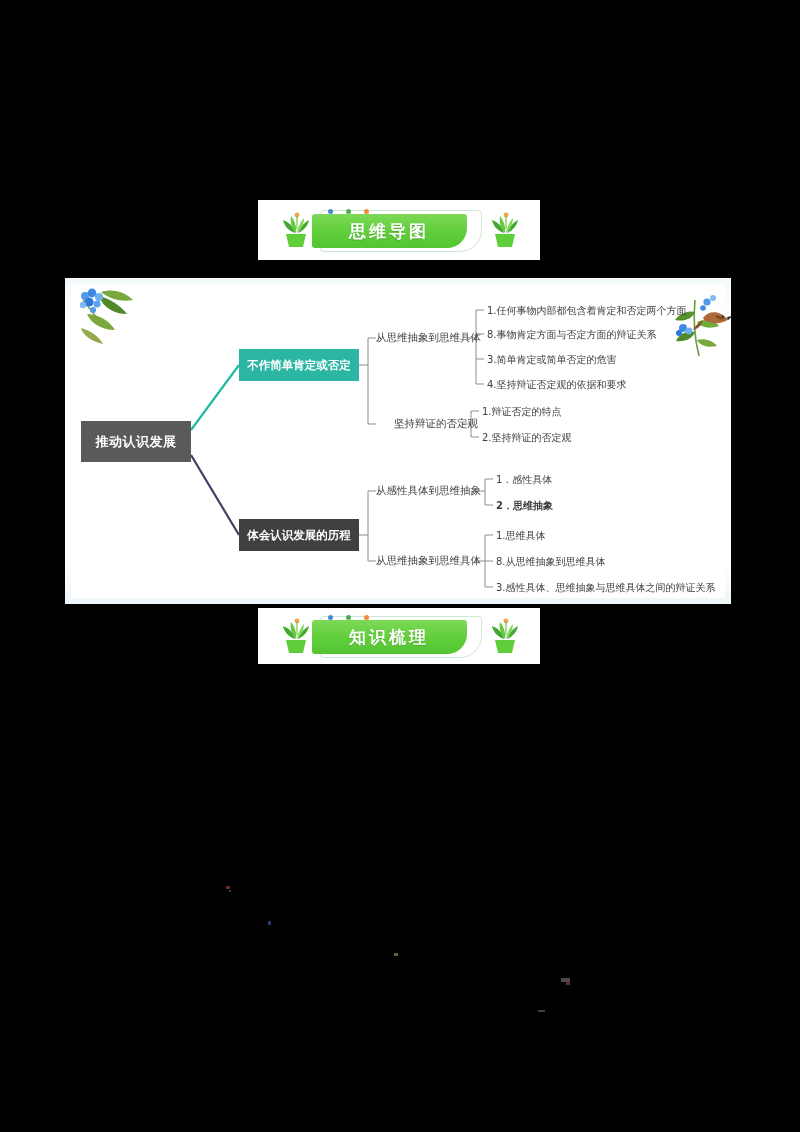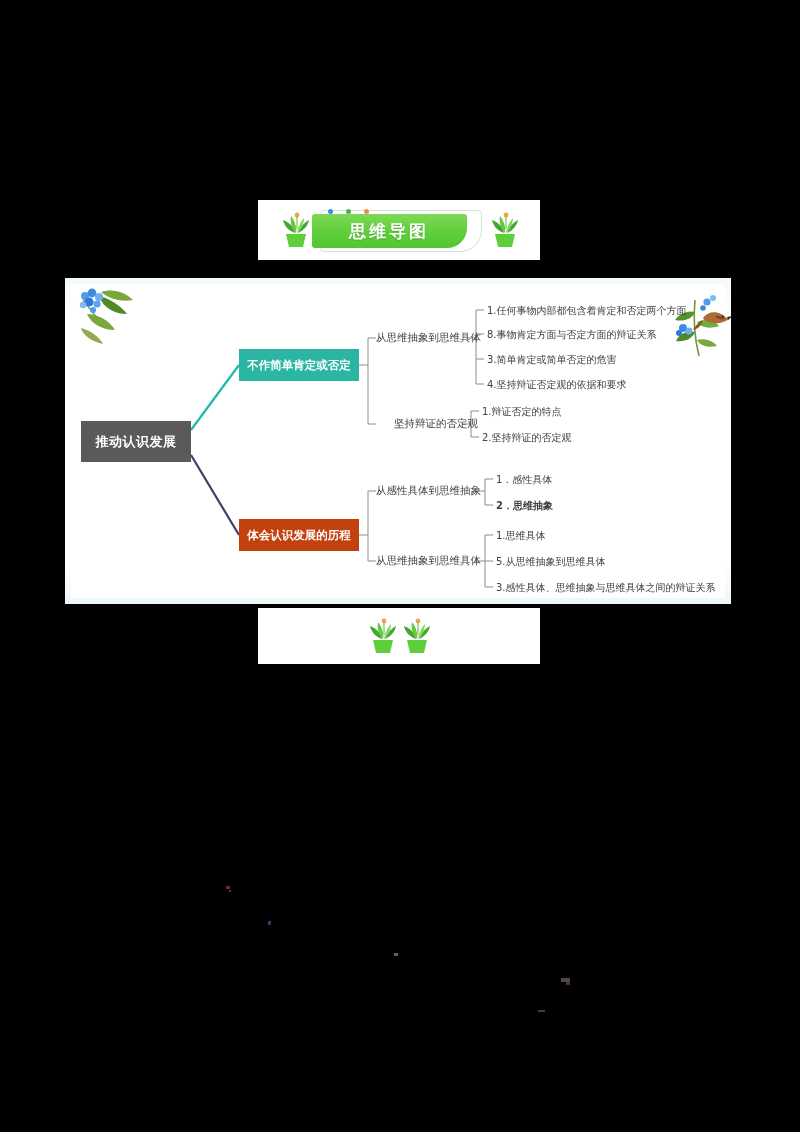--- a/index.html
+++ b/index.html
@@ -41,21 +41,21 @@
   #deco-tr{left:588px;top:2px;width:78px;height:78px;}
 
   
   .node{position:absolute;display:flex;align-items:center;justify-content:center;
         color:#fff;font-weight:bold;white-space:nowrap;
         font-family:"DejaVu Sans","Liberation Sans",sans-serif;}
   #node-root{left:81px;top:421px;width:110px;height:41px;background:#5a5a5a;
              font-size:13px;letter-spacing:.5px;}
   #node-b1{left:239px;top:349px;width:120px;height:32px;background:#2bb6a3;
            font-size:11.5px;}
-  #node-b2{left:239px;top:519px;width:120px;height:32px;background:#c2410c;
+  #node-b2{left:239px;top:519px;width:120px;height:32px;background:#404040;
            font-size:11.5px;}
 
   
   #links{position:absolute;left:0;top:0;width:800px;height:1132px;}
 
   
   .lbl{position:absolute;color:#3e3e3e;white-space:nowrap;
        font-family:"DejaVu Sans","Liberation Sans",sans-serif;}
   .lbl2{font-size:10.5px;}
   .lbl3{font-size:10px;}
@@ -214,38 +214,49 @@
 <div class="lbl lbl3" style="left:487px;top:353px;">3.简单肯定或简单否定的危害</div>
 <div class="lbl lbl3" style="left:487px;top:378px;">4.坚持辩证否定观的依据和要求</div>
 
 <div class="lbl lbl3" style="left:482px;top:405px;">1.辩证否定的特点</div>
 <div class="lbl lbl3" style="left:482px;top:431px;">2.坚持辩证的否定观</div>
 
 <div class="lbl lbl3" style="left:496px;top:473px;">1．感性具体</div>
 <div class="lbl lbl3" style="left:496px;top:499px;font-weight:bold;">2．思维抽象</div>
 
 <div class="lbl lbl3" style="left:496px;top:529px;">1.思维具体</div>
-<div class="lbl lbl3" style="left:496px;top:555px;">5.从思维抽象到思维具体</div>
+<div class="lbl lbl3" style="left:496px;top:555px;">8.从思维抽象到思维具体</div>
 <div class="lbl lbl3" style="left:496px;top:581px;">3.感性具体、思维抽象与思维具体之间的辩证关系</div>
 
 <div class="banner-card" id="banner-bottom">
   <div class="banner-inner">
 
     <div class="plant">
       <svg viewBox="0 0 34 42" width="34" height="42">
         <circle cx="19" cy="6" r="2.4" fill="#f6a04a"></circle>
         <path d="M19 7 L19 20" stroke="#6bbf3f" stroke-width="1.1" fill="none"></path>
         <path d="M17 24 C10 22 6 16 5 11 C11 13 16 18 17 24Z" fill="#43a832"></path>
         <path d="M18 24 C13 19 12 12 13 7 C17 12 19 19 18 24Z" fill="#63c93f"></path>
         <path d="M20 24 C22 18 27 13 31 11 C30 17 25 22 20 24Z" fill="#43a832"></path>
         <path d="M19 24 C20 18 23 12 26 9 C26 15 23 21 19 24Z" fill="#7ed957"></path>
         <path d="M8 25 L28 25 L25 38 L11 38 Z" fill="#5fce3a"></path>
       </svg>
     </div>
 
+    <div class="pill-wrap">
+      <div class="pill-outline"></div>
+      <div class="dots">
+        <i style="background:#3f8ae0"></i>
+        <i style="background:#4caf50"></i>
+        <i style="background:#f08a3c"></i>
+      </div>
+      <div class="pill">
+        <span class="pill-title">知识梳理</span>
+      </div>
+    </div>
 
     <div class="plant">
       <svg viewBox="0 0 34 42" width="34" height="42">
         <circle cx="19" cy="6" r="2.4" fill="#f6a04a"></circle>
         <path d="M19 7 L19 20" stroke="#6bbf3f" stroke-width="1.1" fill="none"></path>
         <path d="M17 24 C10 22 6 16 5 11 C11 13 16 18 17 24Z" fill="#43a832"></path>
         <path d="M18 24 C13 19 12 12 13 7 C17 12 19 19 18 24Z" fill="#63c93f"></path>
         <path d="M20 24 C22 18 27 13 31 11 C30 17 25 22 20 24Z" fill="#43a832"></path>
         <path d="M19 24 C20 18 23 12 26 9 C26 15 23 21 19 24Z" fill="#7ed957"></path>
         <path d="M8 25 L28 25 L25 38 L11 38 Z" fill="#5fce3a"></path>

